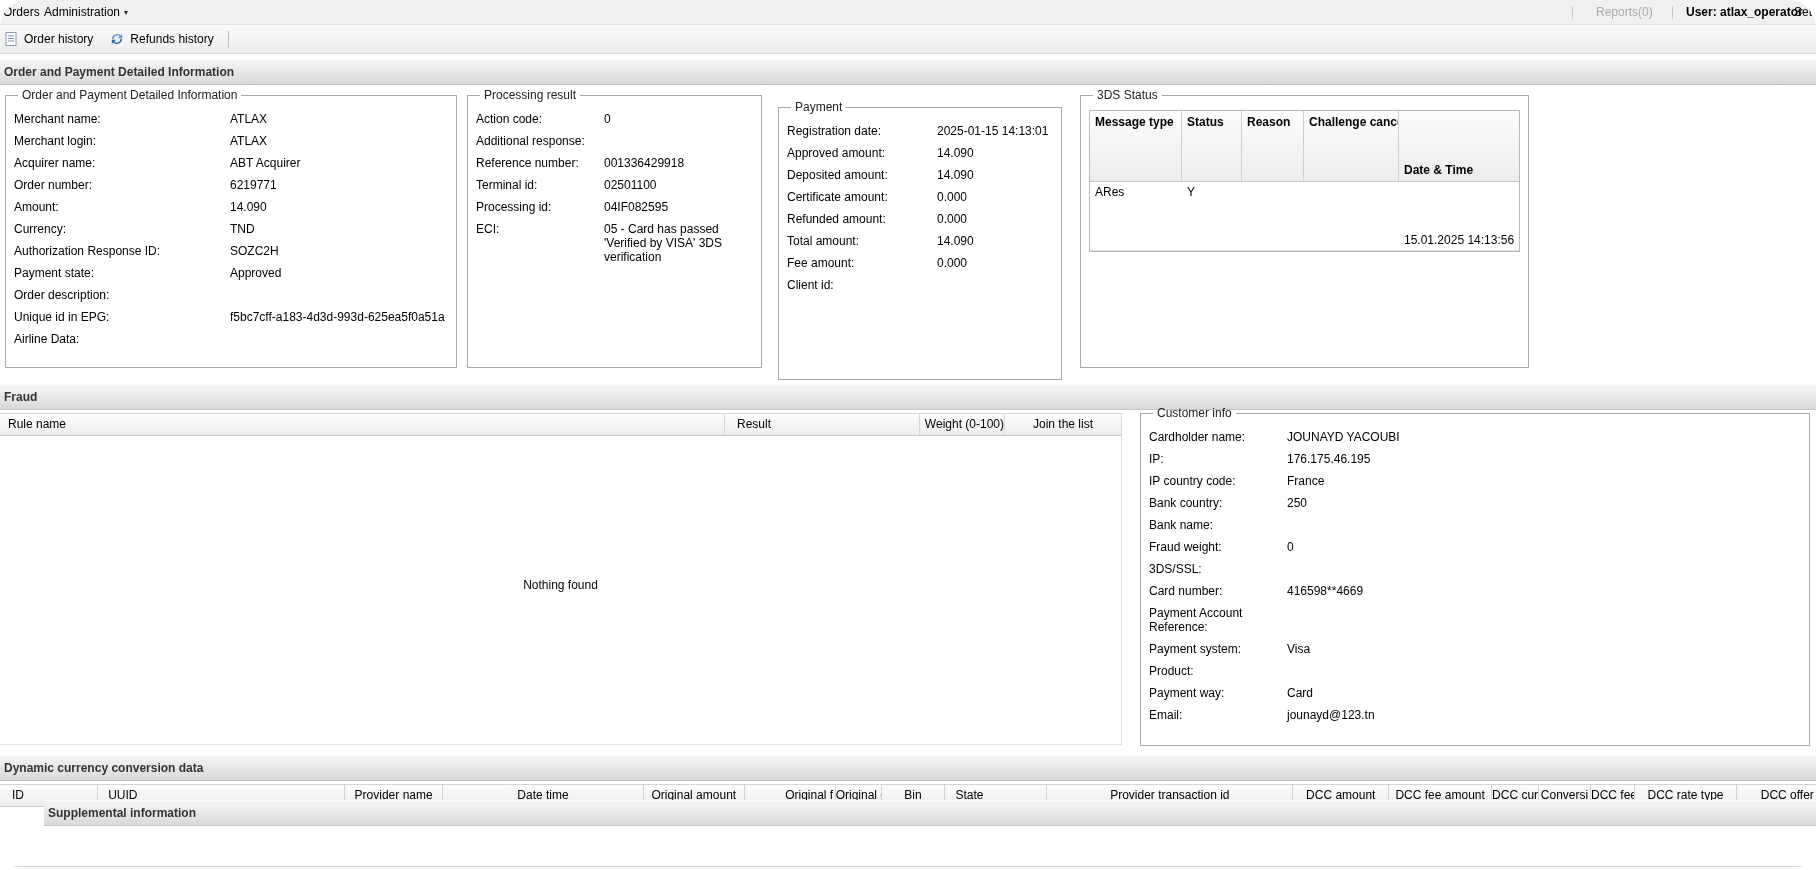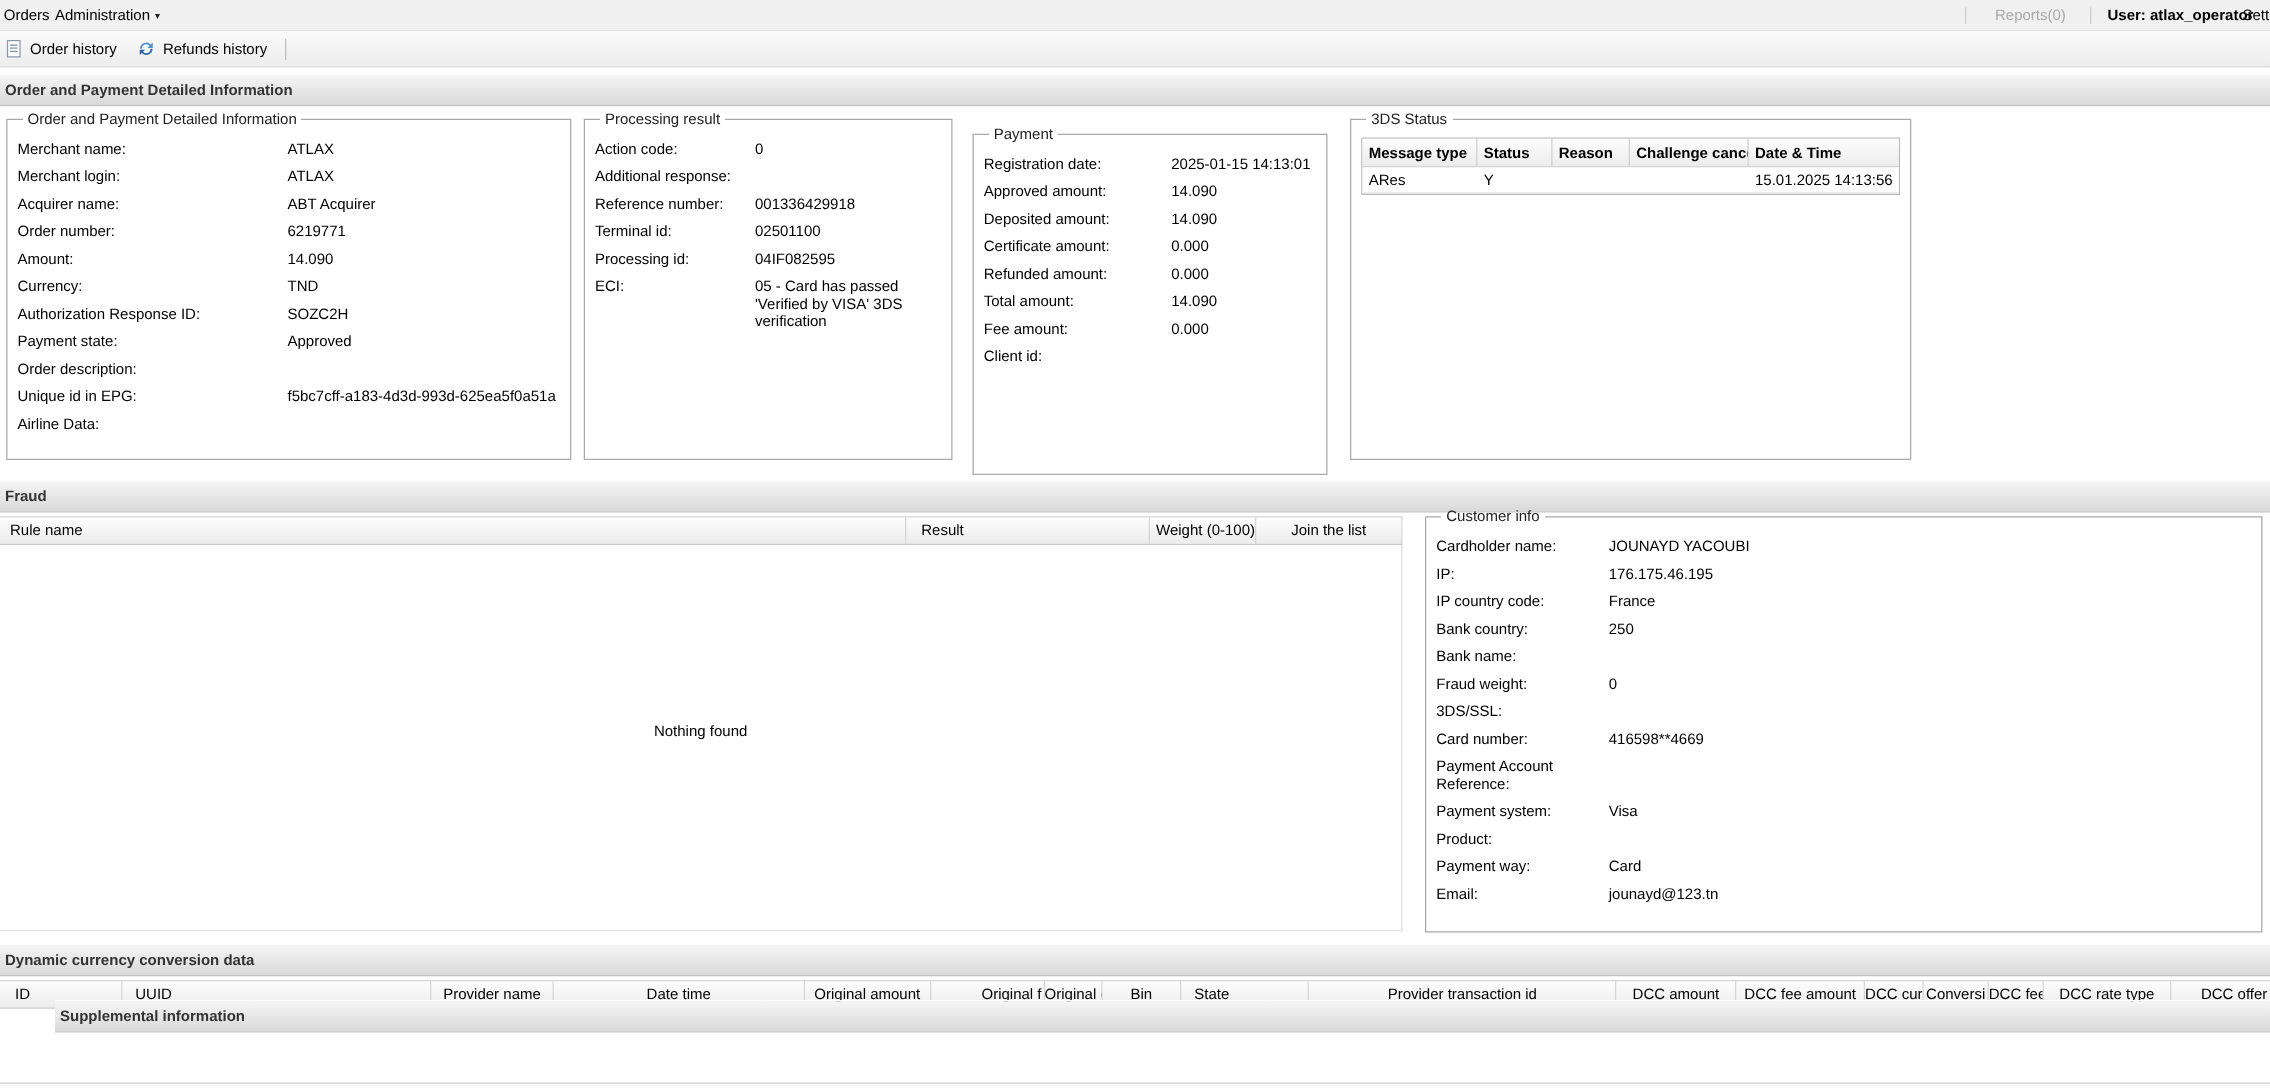--- a/index.html
+++ b/index.html
@@ -1,18 +1,18 @@
 <!DOCTYPE html>
 <html><head>
 <meta charset="utf-8">
 <style>
   html,body{margin:0;padding:0;}
   body{background:#fff;}
   .app{position:relative;width:1816px;height:870px;overflow:hidden;background:#fff;
-       font-family:"Liberation Sans",sans-serif;font-size:12px;color:#000;}
+       font-family:"Liberation Sans",sans-serif;font-size:12px;color:#000;border-radius:28px;}
 
   
   .menubar{position:absolute;top:0;left:0;width:100%;height:25px;background:#f0f0f0;
            border-bottom:1px solid #e2e2e2;box-sizing:border-box;}
   .menu-item{position:absolute;top:0;height:25px;line-height:25px;cursor:pointer;white-space:nowrap;}
   .caret{font-size:8px;color:#222;margin-left:4px;vertical-align:1px;}
   .vsep{position:absolute;top:6px;width:1px;height:13px;background:#c9c9c9;}
   .m-reports{position:absolute;top:0;height:25px;line-height:25px;color:#a9a9a9;}
   .m-user{position:absolute;top:0;height:25px;line-height:25px;font-weight:bold;white-space:nowrap;}
   .m-settings{position:absolute;top:0;height:25px;line-height:25px;white-space:nowrap;cursor:pointer;}
@@ -58,21 +58,21 @@
   .tds-head{display:flex;border-bottom:1px solid #c9c9c9;font-weight:bold;}
   .tds-head > div{box-sizing:border-box;padding:4px 5px;border-right:1px solid #cfcfcf;
                   white-space:nowrap;overflow:hidden;}
   .tds-head > div:last-of-type{border-right:none;}
   .tds-row{display:flex;border-bottom:1px solid #dedede;background:#fff;}
   .tds-row > div{box-sizing:border-box;padding:3px 5px;white-space:nowrap;overflow:hidden;height:20px;}
   .tds-head > div:nth-of-type(1),.tds-row > div:nth-of-type(1){width:92px;}
   .tds-head > div:nth-of-type(2),.tds-row > div:nth-of-type(2){width:60px;}
   .tds-head > div:nth-of-type(3),.tds-row > div:nth-of-type(3){width:62px;}
   .tds-head > div:nth-of-type(4),.tds-row > div:nth-of-type(4){width:95px;}
-  .tds-head > div:nth-of-type(5),.tds-row > div:nth-of-type(5){width:120px;}
+  .tds-head > div:nth-of-type(5),.tds-row > div:nth-of-type(5){width:120px;margin-top:48px;}
 
   
   .fraud-head{position:absolute;top:413px;left:0;width:1122px;height:23px;display:flex;box-sizing:border-box;
               border-top:1px solid #d5d5d5;border-bottom:1px solid #c9c9c9;border-right:1px solid #d5d5d5;}
   .fraud-head > div{box-sizing:border-box;line-height:21px;border-right:1px solid #d5d5d5;
                     white-space:nowrap;overflow:hidden;}
   .fraud-head > div:last-of-type{border-right:none;}
   .fraud-head > div:nth-of-type(1){width:725px;padding-left:8px;}
   .fraud-head > div:nth-of-type(2){width:195px;padding-left:12px;}
   .fraud-head > div:nth-of-type(3){width:85px;text-align:right;}

